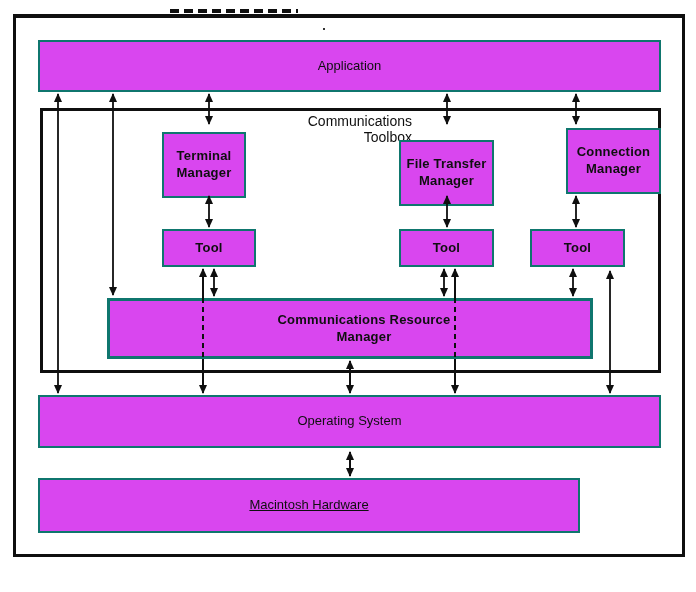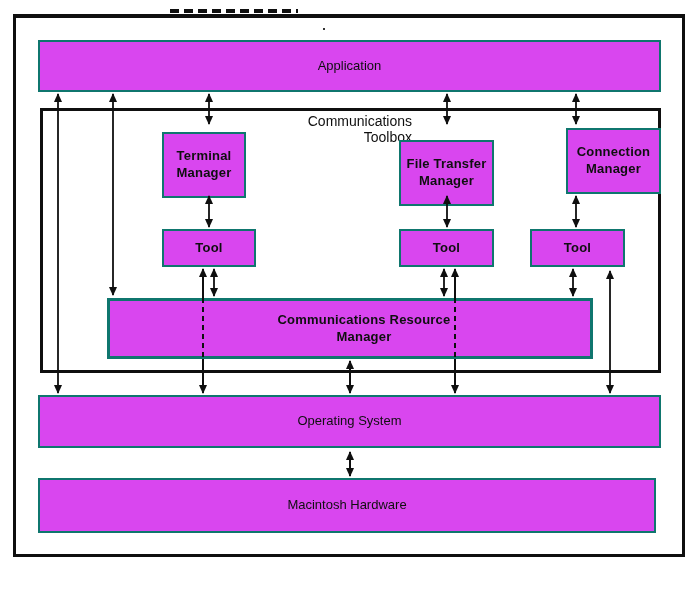--- a/index.html
+++ b/index.html
@@ -82,21 +82,21 @@
 
   <div class="box thick bold-label" style="left:107px;top:298px;width:486px;height:61px;padding-left:28px;">
     <span style="display:block;">Communications Resource</span>
     <span style="display:block;">Manager</span>
   </div>
 
   <div class="box" style="left:38px;top:395px;width:623px;height:53px;">
     <span>Operating System</span>
   </div>
 
-  <div class="box" style="left:38px;top:478px;width:618px;height:55px;">
+  <div class="box" style="left:38px;top:478px;width:542px;height:55px;text-decoration:underline;">
     <span>Macintosh Hardware</span>
   </div>
 
   <svg class="conn-layer" width="696" height="592" viewBox="0 0 696 592">
     <defs>
       <marker id="ahs" markerWidth="9" markerHeight="8" refX="8" refY="4" orient="auto-start-reverse" markerUnits="userSpaceOnUse">
         <path d="M0,0 L9,4 L0,8 Z" fill="#0f0f0f"></path>
       </marker>
       <marker id="ahe" markerWidth="9" markerHeight="8" refX="8" refY="4" orient="auto" markerUnits="userSpaceOnUse">
         <path d="M0,0 L9,4 L0,8 Z" fill="#0f0f0f"></path>

